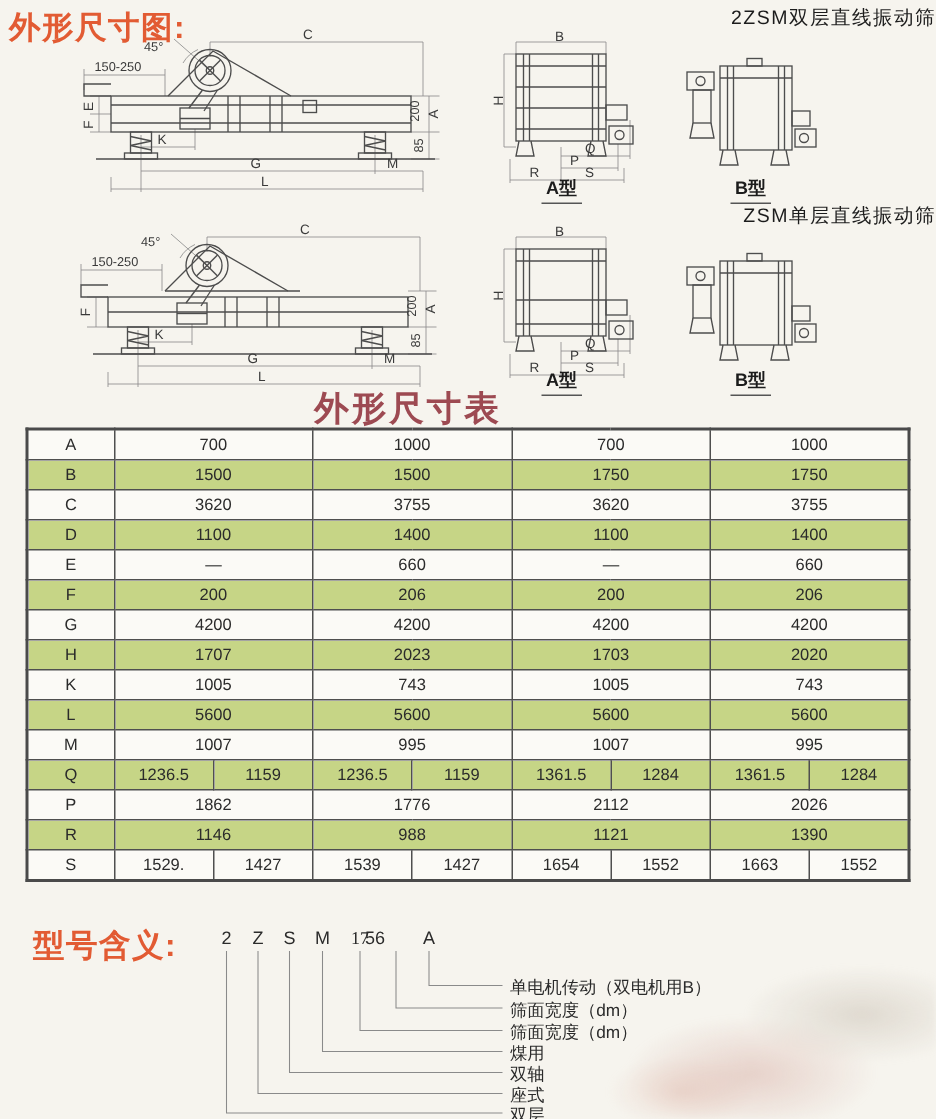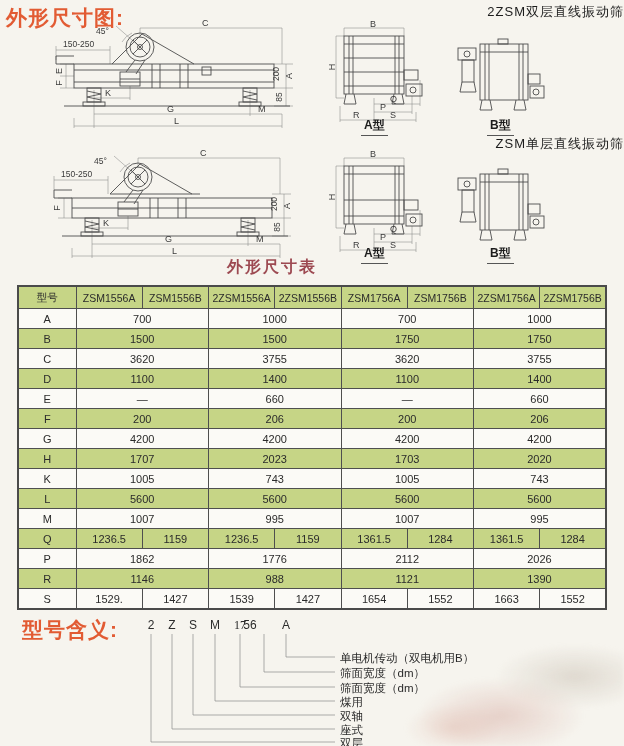--- a/index.html
+++ b/index.html
@@ -13,21 +13,21 @@
   .red-title{
     position:absolute;color:#e25b33;font-weight:bold;font-size:21px;
     letter-spacing:1px;white-space:nowrap;
   }
   .drawing-title{
     position:absolute;left:0;width:624px;text-align:right;
     font-size:13px;font-weight:normal;color:#1c1c1c;letter-spacing:1px;
   }
   .table-title{
     position:absolute;left:0;width:544px;text-align:center;
-    font-size:16px;font-weight:bold;color:#9d4a52;letter-spacing:2px;
+    font-size:23px;font-weight:bold;color:#9d4a52;letter-spacing:2px;
   }
   .draw{position:absolute;}
   .draw svg{display:block;}
   .art{stroke:#4d4d4d;stroke-width:0.9;fill:none;}
   .dims{stroke:#8a8a8a;stroke-width:0.55;fill:none;}
   .dim{
     position:absolute;font-size:9px;color:#3a3a3a;white-space:nowrap;
     line-height:10px;
   }
   .dim.sm{font-size:8.5px;}
@@ -362,31 +362,20 @@
       <col>
       <col>
       <col>
       <col>
       <col>
       <col>
       <col>
       <col>
     </colgroup>
   <tbody>
-      <tr class="g">
-    <th>型号</th>
-    <th>ZSM1556A</th>
-    <th>ZSM1556B</th>
-    <th>2ZSM1556A</th>
-    <th>2ZSM1556B</th>
-    <th>ZSM1756A</th>
-    <th>ZSM1756B</th>
-    <th>2ZSM1756A</th>
-    <th>2ZSM1756B</th>
-  </tr>
   <tr class="w">
     <td>A</td>
     <td colspan="2">700</td>
     <td colspan="2">1000</td>
     <td colspan="2">700</td>
     <td colspan="2">1000</td>
   </tr>
   <tr class="g">
     <td>B</td>
     <td colspan="2">1500</td>

